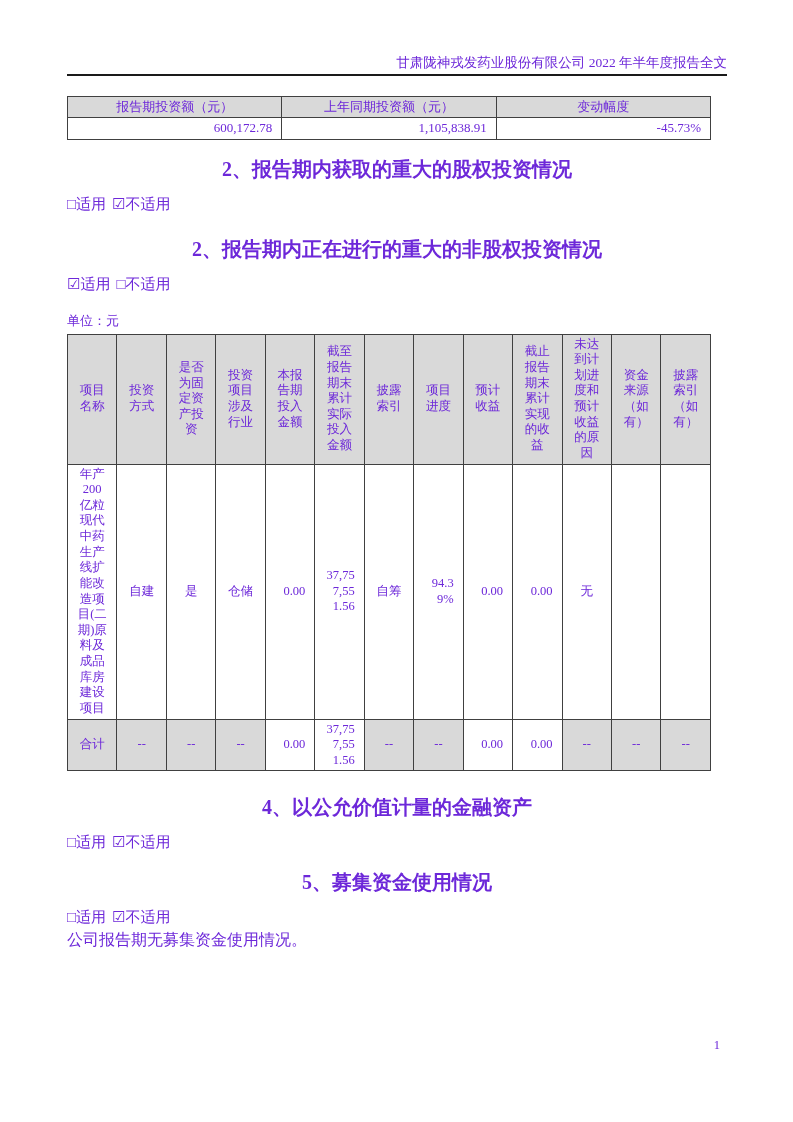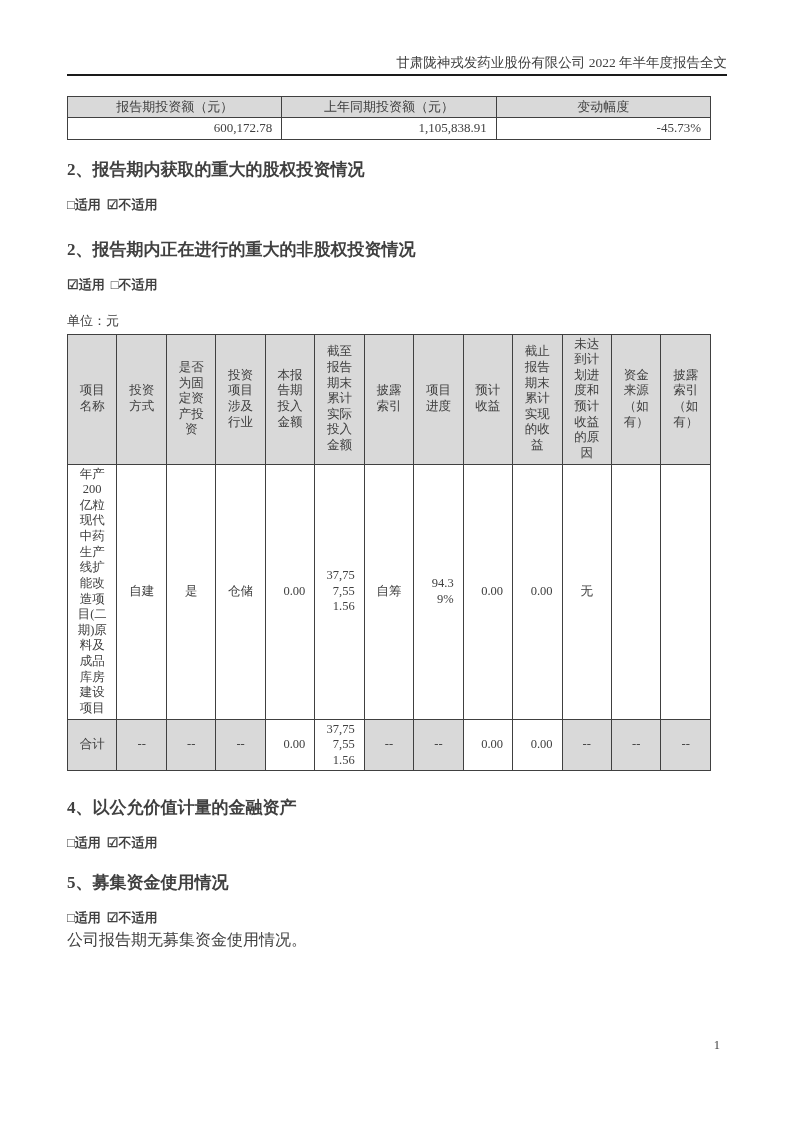--- a/index.html
+++ b/index.html
@@ -2,21 +2,21 @@
 <html><head>
 <meta charset="utf-8">
 <style>
   * { margin:0; padding:0; box-sizing:border-box; }
   html,body { background:#fff; }
   .page {
     position:relative;
     width:793px; height:1122px;
     background:#ffffff;
     font-family:"Liberation Serif","DejaVu Serif",serif;
-    color:#404040;
+    color:#6d28d9;
     overflow:hidden;
   }
   .content { padding:0 66px 0 67px; }
 
   .doc-header {
     padding-top:54px;
     text-align:right;
     font-size:13.5px;
     line-height:17px;
   }
@@ -40,31 +40,31 @@
   .invest-table .hdr-row th { height:129px; }
   .invest-table .total-row td { height:46px; }
 
   .gray { background:#d9d9d9; }
   .center { text-align:center; }
   .right { text-align:right; }
   .left { text-align:center; }
 
   .section-title {
     margin-top:20px;
-    font-size:17px;
+    font-size:20px;
     font-weight:bold;
     line-height:19px;
+    text-align:center;
   }
   .mt27 { margin-top:27px; }
   .mt22 { margin-top:22px; }
   .applicability {
     margin-top:17px;
-    font-size:13px;
+    font-size:15px;
     line-height:17px;
-    font-weight:bold;
   }
   .applicability .cb { margin-right:6px; }
   .unit-label {
     width:644px;
     margin-top:20px;
     font-size:13px;
     line-height:16px;
   }
   .note-text { margin-top:5px; font-size:16px; line-height:17px; }
   .page-number {

